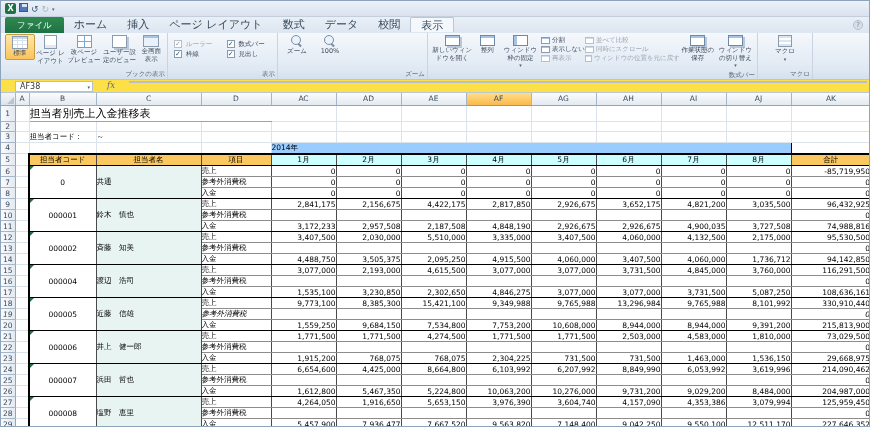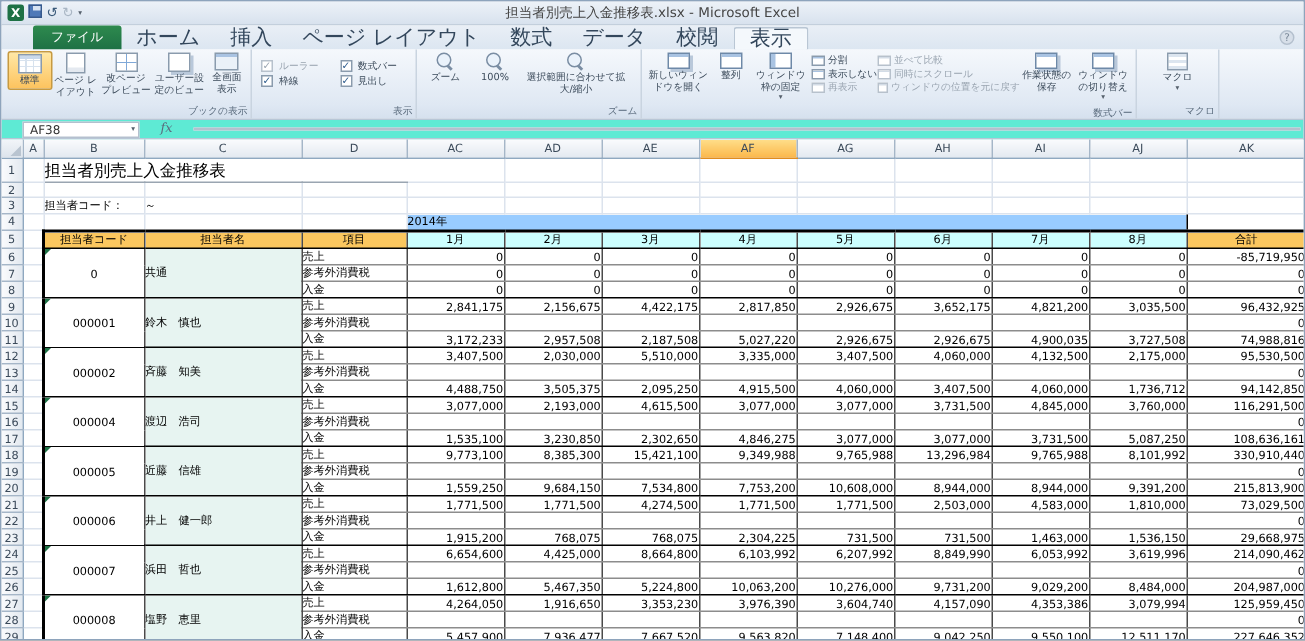--- a/index.html
+++ b/index.html
@@ -14,25 +14,25 @@
   .qat { display:flex; align-items:center; gap:3px; padding-left:4px; }
   .xl-icon { width:11px; height:11px; background:#1E7145; border-radius:2px; color:#fff; font-size:8px;
              line-height:11px; text-align:center; font-weight:bold; }
   .qat-btn { font-size:9px; color:#3A5A7A; line-height:10px; cursor:default; }
   .qat-btn.dis { color:#A9B6C4; }
   .disk { width:9px; height:9px; background:#4E79B8; border:1px solid #36598C; display:inline-block; position:relative; }
   .disk::after{ content:""; position:absolute; top:0; left:2px; width:5px; height:3px; background:#D7E3F2; }
   .win-title { position:absolute; left:0; right:0; text-align:center; font-size:9px; color:#444; pointer-events:none; }
 
   
-  .tabrow { height:16px; background:linear-gradient(#E9EFF6,#DCE6F1); display:flex; align-items:center;
-            position:relative;padding-left:17px; }
+  .tabrow { height:16px; background:linear-gradient(#E9EFF6,#DCE6F1); display:flex; align-items:flex-start;
+            position:relative; }
   .file-tab { background:linear-gradient(#2E8A4E,#1E7145); color:#fff; font-size:8.5px; padding:2px 12px 2px 12px;
               height:16px; line-height:12px; border-radius:2px 2px 0 0; margin-left:4px; }
-  .rtab { font-size:14px; color:#33475C; padding:2px 10px; height:15px; line-height:11px; }
+  .rtab { font-size:11px; color:#33475C; padding:2px 10px; height:15px; line-height:11px; }
   .rtab.active { background:#F4F8FC; border:1px solid #B9C6D4; border-bottom:none; border-radius:2px 2px 0 0;
                  margin-bottom:-1px; z-index:3; }
   .help-dot { position:absolute; right:6px; top:3px; width:10px; height:10px; border-radius:50%;
               background:#D7DFE9; border:1px solid #B4C0CE; color:#7C8A9A; font-size:7px; text-align:center; line-height:9px; }
 
   
   .ribbon { height:47px; background:linear-gradient(#F5F8FC,#DFE8F3 80%,#D5E0EE); border-bottom:1px solid #B8C6D6;
             display:flex; align-items:stretch; padding-left:2px; position:relative; z-index:2; }
   .rgroup { display:flex; flex-direction:column; border-right:1px solid #C9D4E0; padding:1px 2px 0 2px; position:relative; }
   .rgroup-body { flex:1; display:flex; align-items:flex-start; }
@@ -67,21 +67,21 @@
   .ic-mini { width:9px; height:7px; background:#fff; border:1px solid #8A9BAD; box-shadow:inset 0 1px 0 #A9C3E2; display:inline-block; }
   .ic-mini.dis { border-color:#B7C1CC; box-shadow:inset 0 1px 0 #D3DCE6; }
   .ic-macro { width:14px; height:12px; background:#fff; border:1px solid #8A9BAD;
               background-image:repeating-linear-gradient(to bottom,#DCE5EF 0 2px,transparent 2px 4px); }
   .cb { width:8px; height:8px; border:1px solid #8A9BAD; background:#fff; display:inline-block; font-size:7px;
         line-height:7px; text-align:center; color:#2C5A8C; margin-right:2px; }
   .cb.dim { color:#9AA5B1; border-color:#B7C1CC; }
   .chk2 { display:grid; grid-template-columns:auto auto; gap:2px 8px; padding:6px 4px 0 4px; }
 
   
-  .fbar { height:13px; background:#5eead4; border-bottom:1px solid #B8C6D6; display:flex; align-items:center; }
+  .fbar { height:13px; background:#fde047; border-bottom:1px solid #B8C6D6; display:flex; align-items:flex-start; }
   .namebox { width:78px; background:#fff; border:1px solid #B4C0CE; font-size:8px; color:#333;
              display:flex; align-items:center; padding-left:4px; margin:1px 0 1px 14px; }
   .namebox .caret { margin-left:auto; margin-right:2px; }
   .fx { width:36px; font-size:8.5px; font-style:italic; font-family:"DejaVu Serif", serif; color:#5A6B7D;
         display:flex; align-items:center; justify-content:center; }
   .finput { flex:1; background:#fff; border:1px solid #B4C0CE; margin:1px 2px 1px 0; }
 
   
   .sheet { position:relative; background:#fff; }
   table.grid { border-collapse:collapse; table-layout:fixed; width:870px; }
@@ -118,21 +118,20 @@
 <div class="window">
 
   <div class="titlebar">
     <div class="qat">
       <span class="xl-icon">X</span>
       <span class="qat-btn"><span class="disk"></span></span>
       <span class="qat-btn">↺</span>
       <span class="qat-btn dis">↻</span>
       <span class="qat-btn caret">▾</span>
     </div>
-    <div class="win-title">担当者別売上入金推移表.xlsx  -  Microsoft Excel</div>
   </div>
 
   <div class="tabrow">
     <div class="file-tab">ファイル</div>
     <div class="rtab">ホーム</div>
     <div class="rtab">挿入</div>
     <div class="rtab">ページ レイアウト</div>
     <div class="rtab">数式</div>
     <div class="rtab">データ</div>
     <div class="rtab">校閲</div>
@@ -191,24 +190,20 @@
 
     <div class="rgroup" style="width:150px">
       <div class="rgroup-body">
         <div class="rbtn" style="width:34px">
           <span class="ic-zoom"></span>
           <span class="cap">ズーム</span>
           </div>
         <div class="rbtn" style="width:32px">
           <span class="ic-zoom"></span>
           <span class="cap">100%</span>
-          </div>
-        <div class="rbtn" style="width:76px">
-          <span class="ic-zoom"></span>
-          <span class="cap" style="white-space:normal">選択範囲に合わせて拡大/縮小</span>
           </div>
       </div>
       <div class="rgroup-label">ズーム</div>
     </div>
 
     <div class="rgroup" style="width:330px">
       <div class="rgroup-body">
         <div class="rbtn" style="width:52px">
           <span class="ic-win2"></span>
           <span class="cap" style="white-space:normal">新しいウィンドウを開く</span>
@@ -464,21 +459,21 @@
             <td class="tc num"></td>
             <td class="tc num hr">0</td>
           </tr>
           <tr style="height: 10px;">
             <td class="rowhead">11</td>
             <td class="gl"></td>
             <td class="tc itemcell gb">入金</td>
             <td class="tc num gb">3,172,233</td>
             <td class="tc num gb">2,957,508</td>
             <td class="tc num gb">2,187,508</td>
-            <td class="tc num gb">5,027,220</td>
+            <td class="tc num gb">4,848,190</td>
             <td class="tc num gb">2,926,675</td>
             <td class="tc num gb">2,926,675</td>
             <td class="tc num gb">4,900,035</td>
             <td class="tc num gb">3,727,508</td>
             <td class="tc num hr gb">74,988,816</td>
           </tr>
           <tr style="height: 10px;">
             <td class="rowhead">12</td>
             <td class="gl"></td>
             <td class="tc codecell hl gt gb" rowspan="3">000002<span class="tri"></span></td>
@@ -575,21 +570,21 @@
             <td class="tc num gt">9,773,100</td>
             <td class="tc num gt">8,385,300</td>
             <td class="tc num gt">15,421,100</td>
             <td class="tc num gt">9,349,988</td>
             <td class="tc num gt">9,765,988</td>
             <td class="tc num gt">13,296,984</td>
             <td class="tc num gt">9,765,988</td>
             <td class="tc num gt">8,101,992</td>
             <td class="tc num hr gt">330,910,440</td>
           </tr>
-          <tr style="height: 10px;">
+          <tr style="height: 10px; font-style: italic;">
             <td class="rowhead">19</td>
             <td class="gl"></td>
             <td class="tc itemcell">参考外消費税</td>
             <td class="tc num"></td>
             <td class="tc num"></td>
             <td class="tc num"></td>
             <td class="tc num"></td>
             <td class="tc num"></td>
             <td class="tc num"></td>
             <td class="tc num"></td>
@@ -699,21 +694,21 @@
             <td class="tc num hr gb">204,987,000</td>
           </tr>
           <tr style="height: 10px;">
             <td class="rowhead">27</td>
             <td class="gl"></td>
             <td class="tc codecell hl gt gb" rowspan="3">000008<span class="tri"></span></td>
             <td class="tc namecell gt gb" rowspan="3">塩野　恵里</td>
             <td class="tc itemcell gt">売上</td>
             <td class="tc num gt">4,264,050</td>
             <td class="tc num gt">1,916,650</td>
-            <td class="tc num gt">3,353,230</td>
+            <td class="tc num gt">5,653,150</td>
             <td class="tc num gt">3,976,390</td>
             <td class="tc num gt">3,604,740</td>
             <td class="tc num gt">4,157,090</td>
             <td class="tc num gt">4,353,386</td>
             <td class="tc num gt">3,079,994</td>
             <td class="tc num hr gt">125,959,450</td>
           </tr>
           <tr style="height: 10px;">
             <td class="rowhead">28</td>
             <td class="gl"></td>

